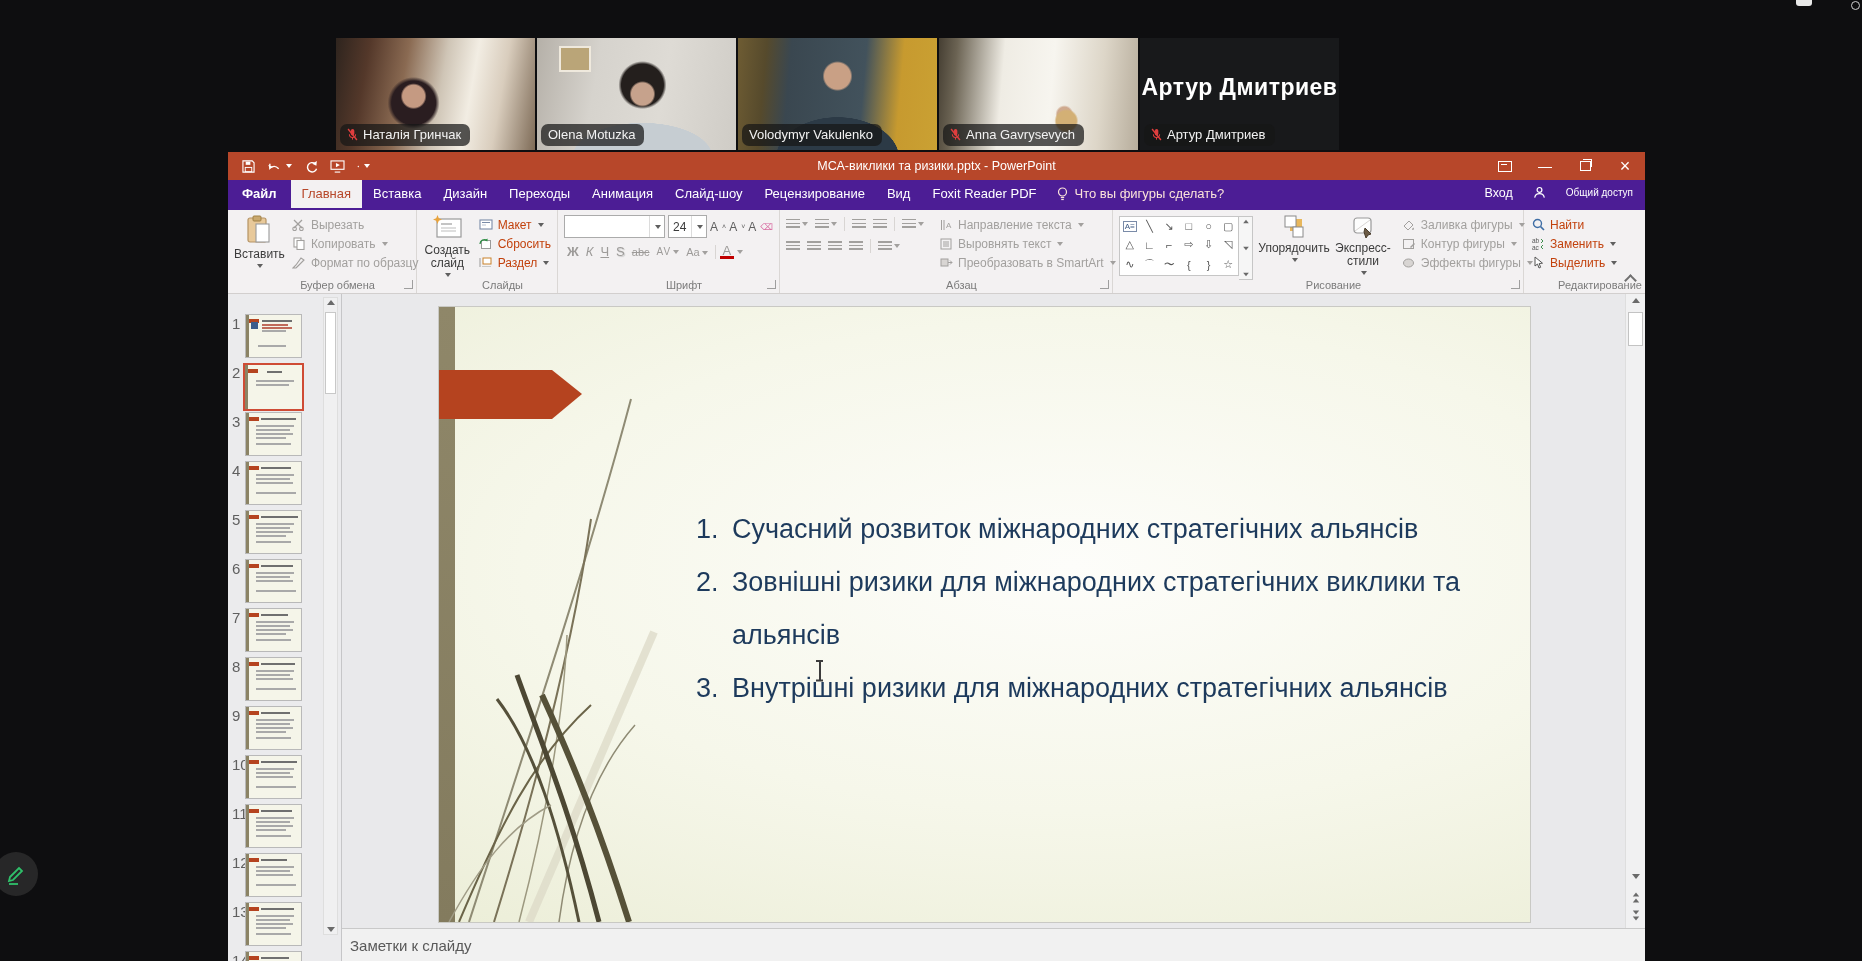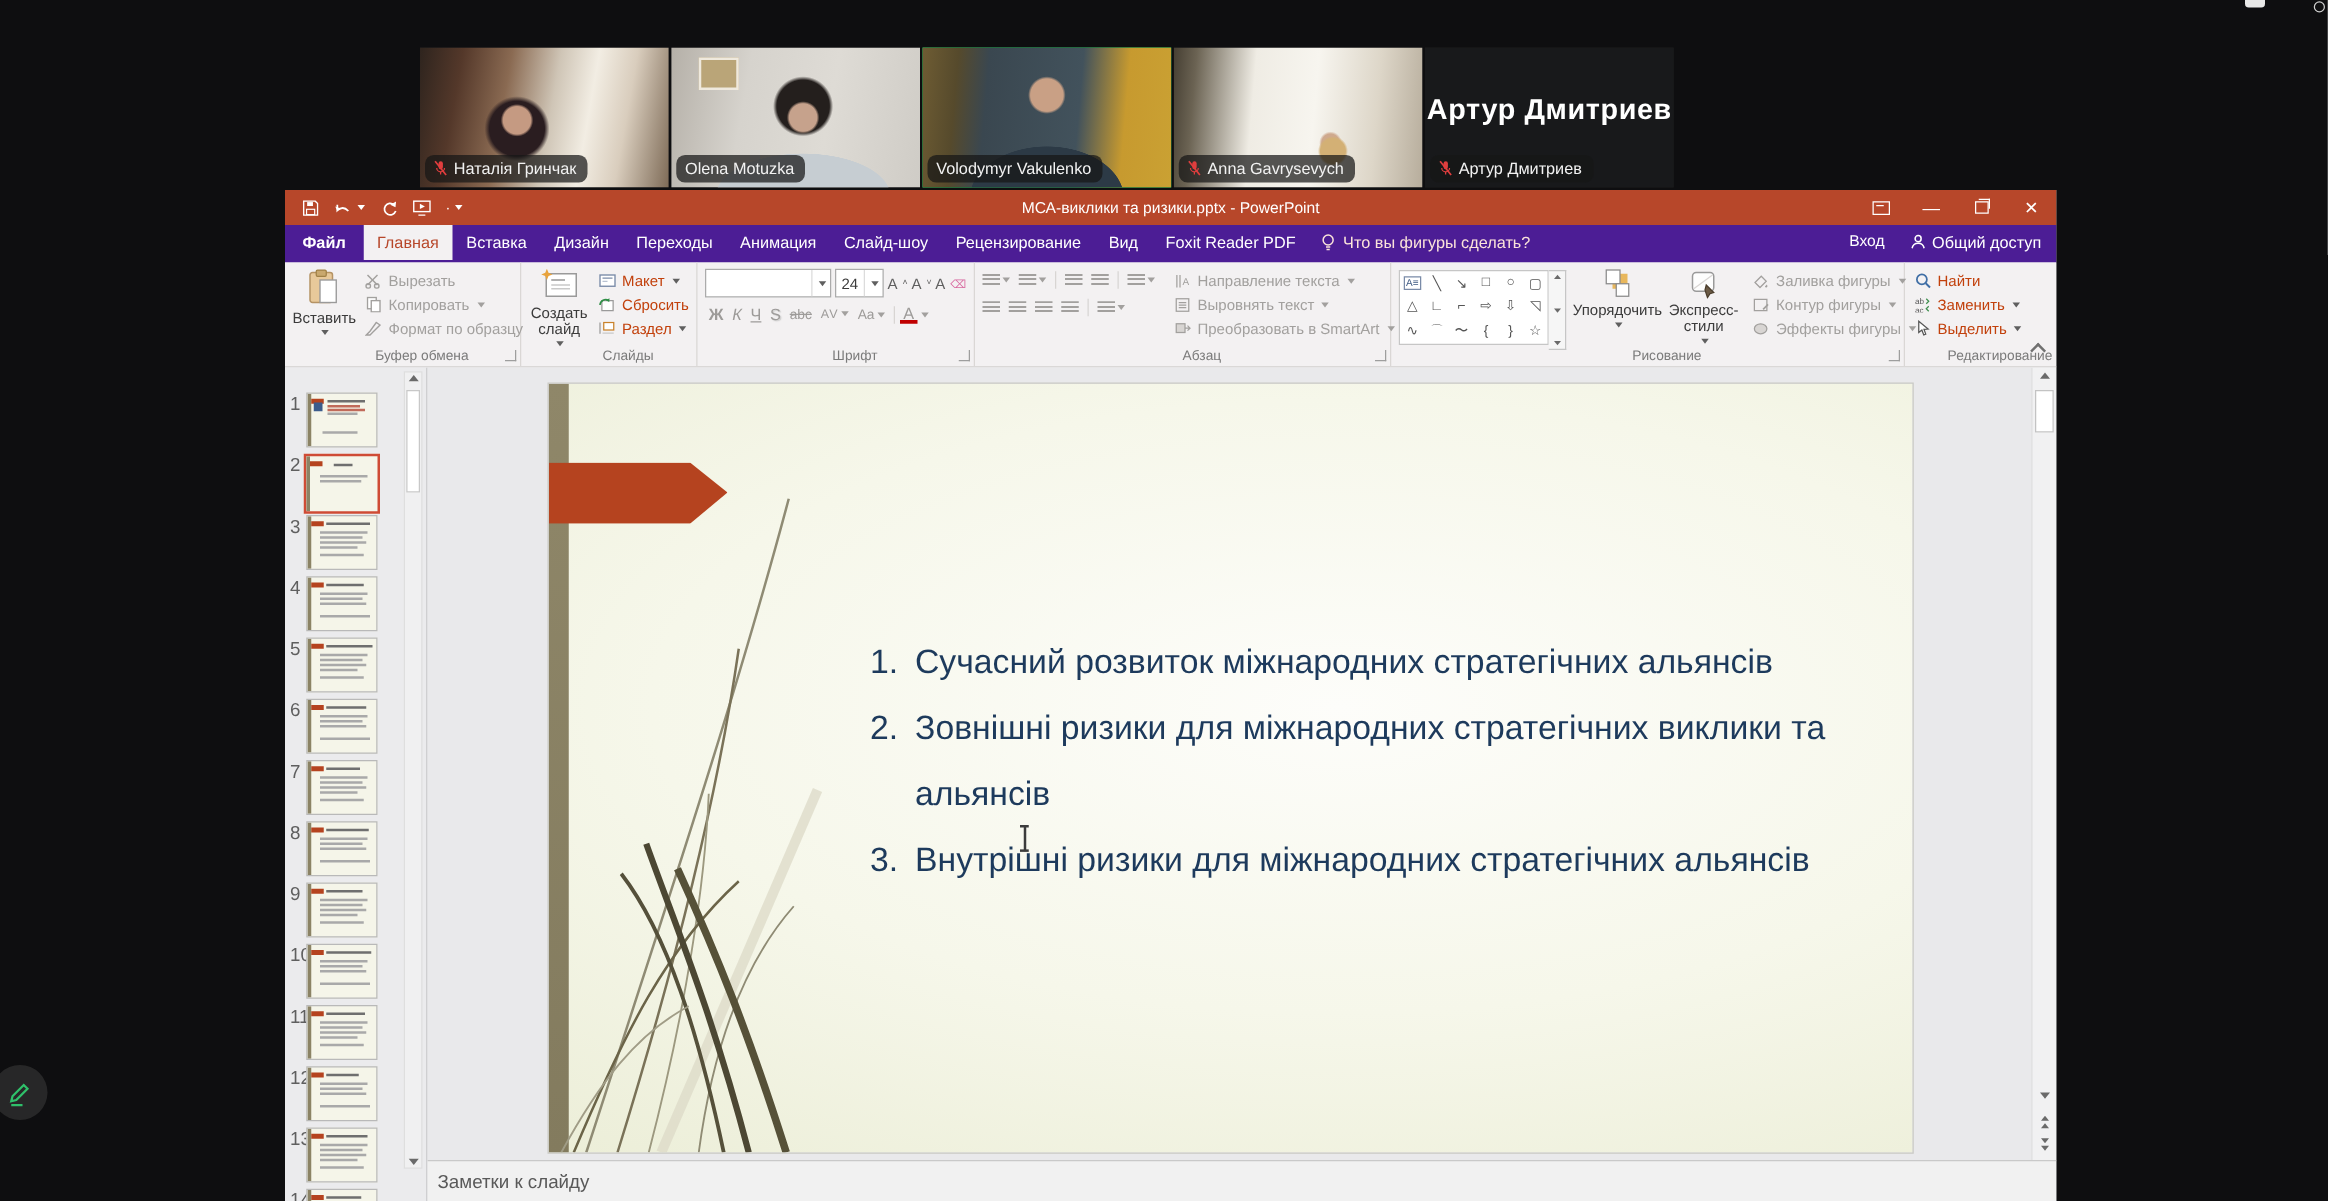--- a/index.html
+++ b/index.html
@@ -56,21 +56,21 @@
   .restore{width:9px;height:8px;border:1px solid #fff;position:relative;background:transparent;}
   .restore:before{content:"";position:absolute;left:2px;top:-3px;width:8px;height:7px;border:1px solid #fff;border-bottom:none;border-left:none;}
   
   .tabrow{height:30px;background:#4c1d95;display:flex;align-items:flex-start;flex:none;color:#fff;}
   .tab{padding:6px 11px 7px;font-size:13px;white-space:nowrap;}
   .tab.file{font-weight:bold;padding:6px 14px 7px;}
   .tab.active{background:#f3f1f2;color:#b7472a;}
   .tellme{display:flex;align-items:center;gap:6px;padding:6px 10px 7px;font-size:13px;color:#fbe3da;}
   .tabspace{flex:1;}
   .signin{padding:6px 12px 7px;font-size:12.5px;}
-  .share{display:flex;align-items:center;gap:5px;padding:6px 12px 7px 8px;font-size:13px;}
+  .share{display:flex;align-items:center;gap:20px;padding:6px 12px 7px 8px;font-size:10px;}
   
   .ribbon{height:83px;flex:none;background:#f3f1f2;border-bottom:1px solid #d2cfce;display:flex;position:relative;}
   .rgroup{position:relative;border-right:1px solid #dad7d5;padding:5px 6px 16px 6px;display:flex;gap:6px;}
   .rlabel{position:absolute;left:0;right:0;bottom:2px;text-align:center;font-size:11px;color:#7b7b7b;white-space:nowrap;padding-left:31px;}
   .launch{position:absolute;right:3px;bottom:4px;width:8px;height:8px;border-right:1px solid #8a8a8a;border-bottom:1px solid #8a8a8a;opacity:.8;}
   .bigbtn{width:58px;display:flex;flex-direction:column;align-items:center;justify-content:flex-start;gap:3px;text-align:center;line-height:13px;color:#3b3b3b;}
   .bigbtn .cap{font-size:12px;}
   .caret{display:inline-block;width:0;height:0;border-left:3.5px solid transparent;border-right:3.5px solid transparent;border-top:4px solid #5f5f5f;vertical-align:middle;margin-left:2px;}
   .caret.w{border-top-color:#fff;}
   .scol{display:flex;flex-direction:column;justify-content:flex-start;gap:4px;padding-top:2px;}

